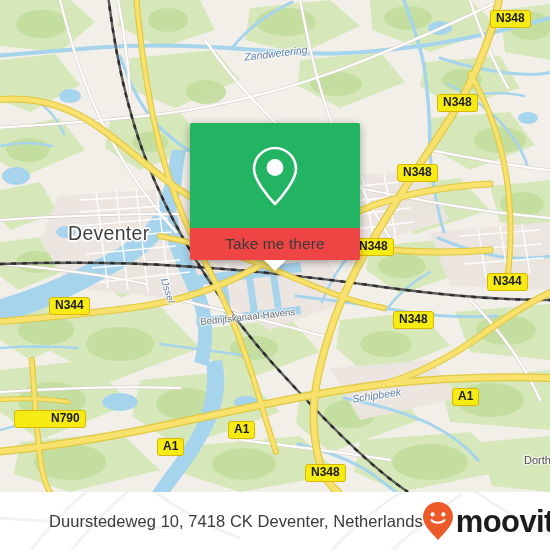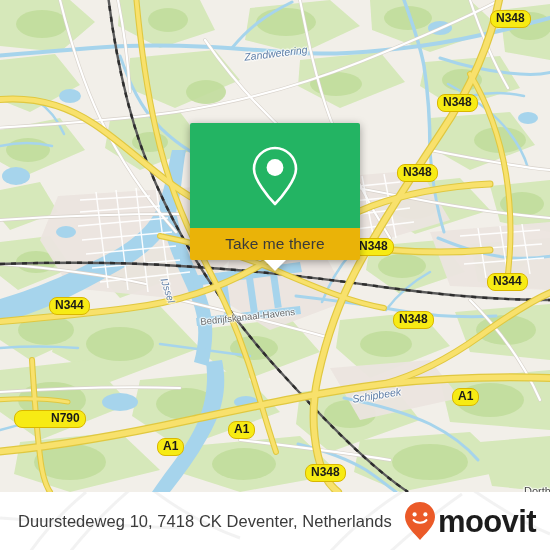--- a/index.html
+++ b/index.html
@@ -36,21 +36,21 @@
   }
   #popup-head{
     height:105px;width:170px;
     background:#23b463;
     display:flex;align-items:center;justify-content:center;
     border-radius:2px 2px 0 0;
   }
   #popup-foot{
     position:relative;
     height:32px;width:170px;
-    background:#eab308;
+    background:#ef4444;
     display:flex;align-items:center;justify-content:center;
     border-radius:0 0 2px 2px;
   }
   #popup-foot-label{
     font-size:15.5px;color:#3a3a3a;letter-spacing:0.1px;
   }
   #popup-tail{
     position:absolute;left:50%;top:100%;
     width:0;height:0;margin-left:-11px;
     border-left:11px solid transparent;
@@ -66,32 +66,32 @@
   #bottombar-ghost{
     position:absolute;left:0;top:0;width:550px;height:58px;
     opacity:0.12;
   }
   #bottombar-inner{
     position:relative;
     display:flex;align-items:center;justify-content:space-between;
     height:58px;padding:0 14px 0 18px;
   }
   #address{
-    font-size:16.5px;color:#3b3b3b;white-space:nowrap;letter-spacing:0.05px;
+    font-size:16.5px;color:#3b3b3b;white-space:nowrap;letter-spacing:0.05px;margin-left:31px;
   }
   #moovit-logo{display:flex;align-items:center;gap:2px;}
   #moovit-word{
     font-size:31px;font-weight:bold;color:#1c1c1c;letter-spacing:-0.6px;
     line-height:1;margin-left:1px;
   }
 
   
   .shield{
     position:absolute;z-index:20;
-    background:#f7eb14;border:1.6px solid #d9b600;border-radius:8px;
+    background:#f7eb14;border:1.6px solid #d9b600;border-radius:3px;
     color:#1a1a1a;font-size:12px;font-weight:bold;
     padding:1px 5px 2px 5px;line-height:1.05;
     white-space:nowrap;
   }
   .placelabel{
     position:absolute;z-index:20;white-space:nowrap;
     color:#4a4a4a;
     text-shadow:1.6px 0 1px #fff,-1.6px 0 1px #fff,0 1.6px 1px #fff,0 -1.6px 1px #fff,
                 1.2px 1.2px 1px #fff,-1.2px 1.2px 1px #fff,1.2px -1.2px 1px #fff,-1.2px -1.2px 1px #fff;
   }
@@ -349,30 +349,31 @@
           <path d="M32 360 C 34 392, 36 424, 40 456 C 42 474, 46 486, 50 492" stroke-width="3.8"></path>
           <path d="M-5 400 C 20 398, 44 398, 68 402" stroke-width="3.2"></path>
           <path d="M136 -5 C 140 40, 146 86, 156 130 C 166 176, 182 218, 202 256
                    C 220 290, 236 326, 248 362 C 258 392, 266 422, 276 452" stroke-width="3.8"></path>
           <path d="M160 236 C 200 244, 242 256, 280 272 C 318 288, 350 302, 384 308" stroke-width="3.8"></path>
           <path d="M470 74 C 488 104, 500 138, 506 174 C 512 212, 512 250, 506 288" stroke-width="3.8"></path>
         </g>
       </g>
     </svg>
 
+    <div class="placelabel" id="label-deventer">Deventer</div>
 
     <div class="waterlabel" style="left:244px;top:47px;transform:rotate(-7deg);">Zandwetering</div>
 
     <div class="waterlabel" style="left:155px;top:285px;transform:rotate(72deg);font-size:10px;">IJssel</div>
 
     <div class="waterlabel" style="left:352px;top:389px;transform:rotate(-9deg);">Schipbeek</div>
 
     <div class="arealabel" style="left:200px;top:311px;transform:rotate(-6deg);">Bedrijfskanaal-Havens</div>
 
-    <div class="townlabel" style="left:524px;top:485px;">Dorth</div>
+    <div class="townlabel" style="left:524px;top:454px;">Dorth</div>
 
     <div id="shield-layer">
         <div class="shield" style="left: 490px; top: 10px;">N348</div>
         <div class="shield" style="left: 437px; top: 94px;">N348</div>
         <div class="shield" style="left: 397px; top: 164px;">N348</div>
         <div class="shield" style="left: 353px; top: 238px;">N348</div>
         <div class="shield" style="left: 487px; top: 273px;">N344</div>
         <div class="shield" style="left: 393px; top: 311px;">N348</div>
         <div class="shield" style="left: 49px; top: 297px;">N344</div>
         <div class="shield" style="left: 452px; top: 388px;">A1</div>

